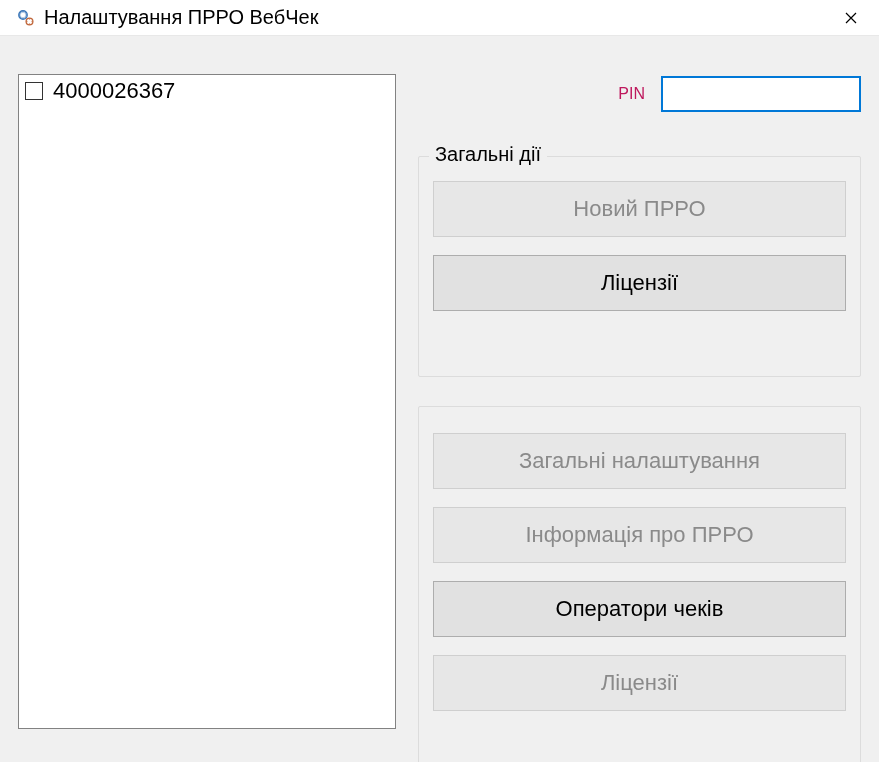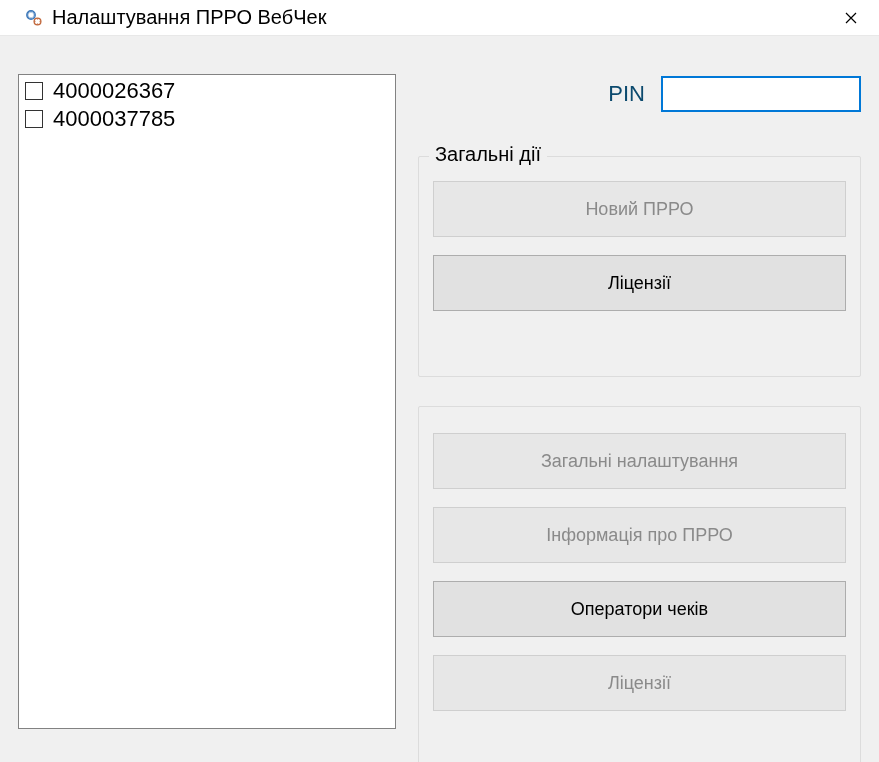--- a/index.html
+++ b/index.html
@@ -8,21 +8,21 @@
     font-family: "Segoe UI", Tahoma, sans-serif;
     background: #ffffff;
     width: 879px;
     height: 762px;
     overflow: hidden;
   }
   .titlebar {
     height: 36px;
     display: flex;
     align-items: center;
-    padding: 0 8px 0 24px;
+    padding: 0 8px 0 16px;
     background: #ffffff;
     border-bottom: 1px solid #e8e8e8;
   }
   .titlebar .icon {
     width: 20px;
     height: 20px;
     margin-right: 8px;
     display: flex;
     align-items: center;
     justify-content: center;
@@ -74,22 +74,22 @@
   }
   .pin-row {
     position: absolute;
     right: 18px;
     top: 40px;
     display: flex;
     align-items: center;
     gap: 16px;
   }
   .pin-label {
-    font-size: 22px;
-    color: #0c4a6e;
+    font-size: 16px;
+    color: #be185d;
   }
   .pin-input {
     width: 200px;
     height: 36px;
     border: 2px solid #0078d7;
     background: #fff;
     font-size: 20px;
     text-align: center;
     outline: none;
   }
@@ -113,21 +113,21 @@
   }
   .gb1 { top: 120px; height: 221px; }
   .gb2 { top: 370px; height: 375px; }
   .btn {
     display: block;
     width: 100%;
     height: 56px;
     margin-bottom: 18px;
     border: 1px solid #adadad;
     background: #e1e1e1;
-    font-size: 18px;
+    font-size: 22px;
     color: #000;
     cursor: pointer;
     font-family: inherit;
   }
   .btn:last-child { margin-bottom: 0; }
   .btn.disabled {
     background: #e7e7e7;
     border: 1px solid #cfcfcf;
     color: #8a8a8a;
     cursor: default;
@@ -155,24 +155,20 @@
   </span>
 </div>
 
 <div class="client">
 
   <div class="listbox" id="listbox">
       <div class="list-item">
         <span class="chk"></span>
         <span>4000026367</span>
       </div>
-      <div class="list-item">
-        <span class="chk"></span>
-        <span>4000037785</span>
-      </div>
     </div>
 
   <div class="pin-row">
     <span class="pin-label">PIN</span>
     <input class="pin-input" type="text" autofocus="" value="" style="">
   </div>
 
   <div class="groupbox gb1">
     <span class="legend">Загальні дії</span>
     <button class="btn disabled">Новий ПРРО</button>

